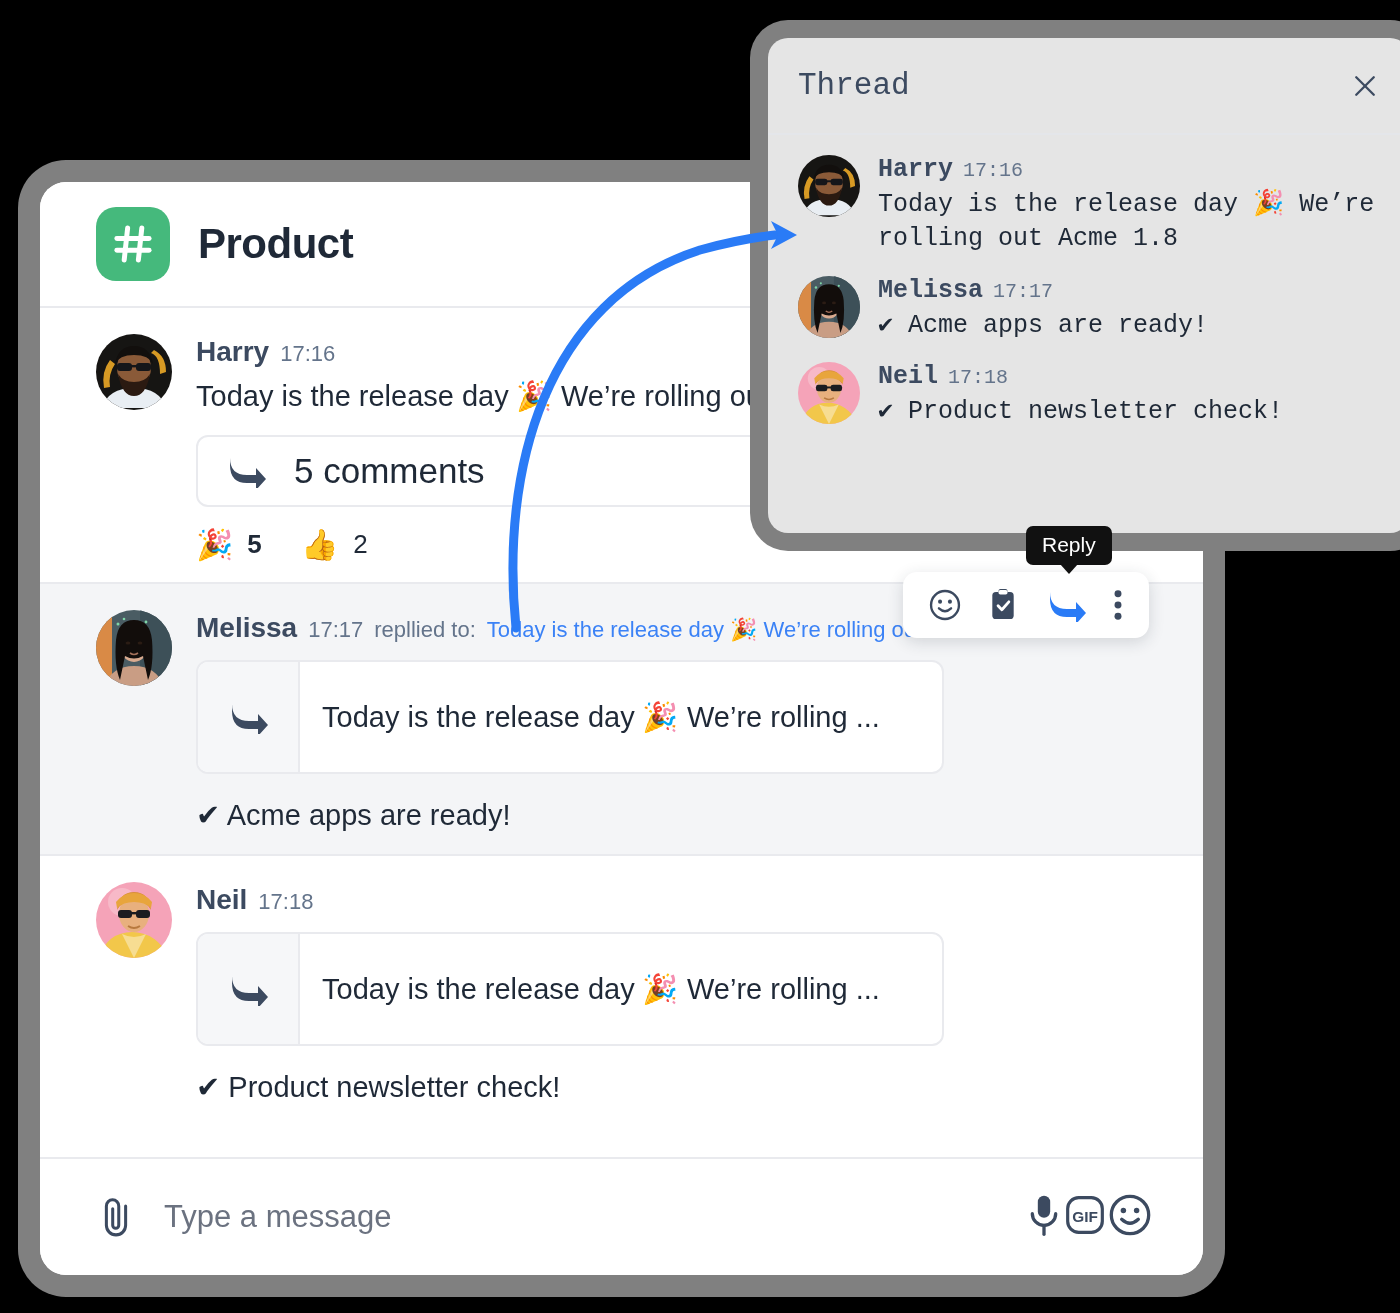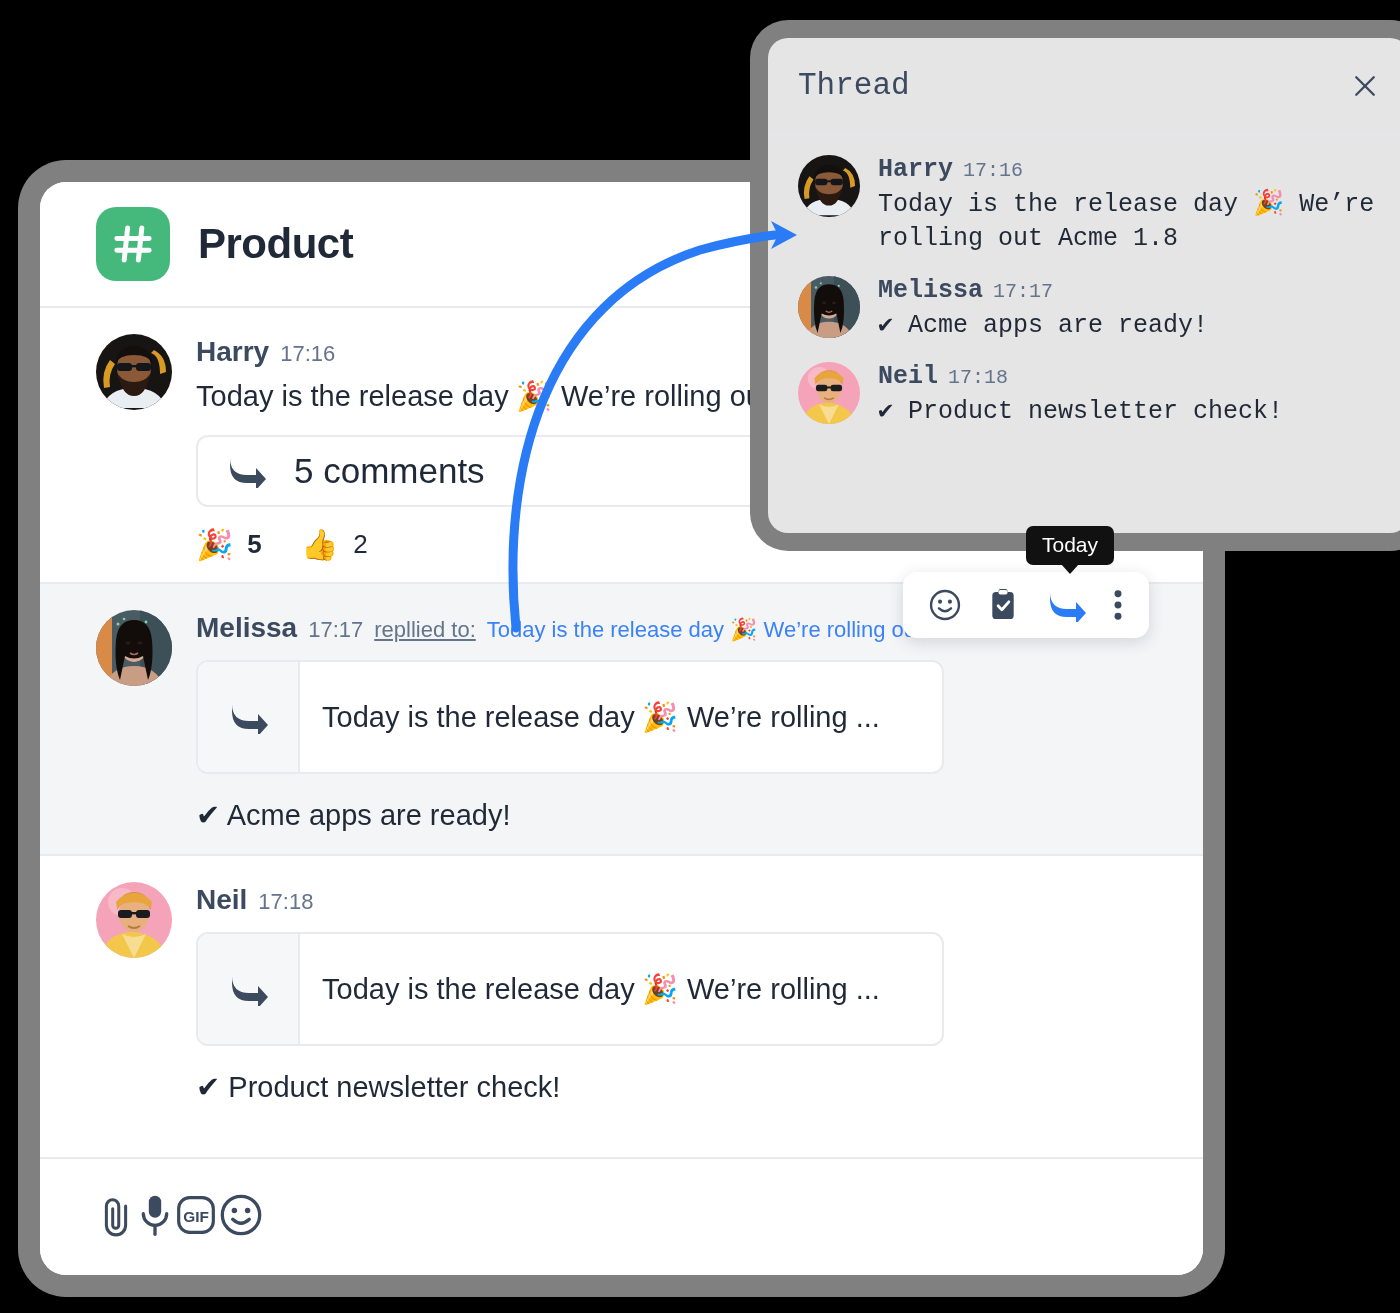--- a/index.html
+++ b/index.html
@@ -94,21 +94,20 @@
     font-weight: bold;
     color: #3c4a60;
   }
   .time {
     font-size: 22px;
     color: #64748b;
   }
   .replied-label {
     font-size: 22px;
     color: #64748b;
-    text-decoration: underline;
   }
   .replied-link {
     font-size: 22px;
     color: #3b82f6;
     cursor: pointer;
   }
 
   .msg-text {
     font-size: 29px;
     color: #1f2937;
@@ -452,20 +451,21 @@
       <div class="check-line">✔ Product newsletter check!</div>
     </div>
   </div>
 
   <div id="composer">
     <span class="clip">
       <svg width="40" height="44" viewBox="0 0 28 32">
         <path d="M21 8 v14 a7 7 0 0 1 -14 0 v-14 a4.5 4.5 0 0 1 9 0 v14 a2.2 2.2 0 0 1 -4.4 0 v-12" fill="none" stroke="#3c4a60" stroke-width="2.2" stroke-linecap="round"></path>
       </svg>
     </span>
+    <span class="ph">Type a message</span>
     <span class="ctools">
       <span>
         <svg width="38" height="44" viewBox="0 0 26 32">
           <rect x="8.5" y="2" width="9" height="16" rx="4.5" fill="#3c4a60"></rect>
           <path d="M4.5 15 a8.5 8.5 0 0 0 17 0" fill="none" stroke="#3c4a60" stroke-width="2.4" stroke-linecap="round"></path>
           <line x1="13" y1="23.5" x2="13" y2="30" stroke="#3c4a60" stroke-width="2.4" stroke-linecap="round"></line>
         </svg>
       </span>
       <span>
         <svg width="44" height="44" viewBox="0 0 32 32">
@@ -572,21 +572,21 @@
     <div class="t-body">
       <div class="t-meta">
         <span class="t-author">Neil</span>
         <span class="t-time">17:18</span>
       </div>
       <div class="t-text">✔ Product newsletter check!</div>
     </div>
   </div>
 </div>
 
-<div id="reply-tooltip">Today</div>
+<div id="reply-tooltip">Reply</div>
 
 <div id="action-toolbar">
   <span class="tb-btn">
     <svg width="36" height="36" viewBox="0 0 32 32">
       <circle cx="16" cy="16" r="12.4" fill="none" stroke="#3c4a60" stroke-width="2.1"></circle>
       <circle cx="11.6" cy="13" r="1.8" fill="#3c4a60"></circle>
       <circle cx="20.4" cy="13" r="1.8" fill="#3c4a60"></circle>
       <path d="M10.6 19 q5.4 5 10.8 0" fill="none" stroke="#3c4a60" stroke-width="2.1" stroke-linecap="round"></path>
     </svg>
   </span>

